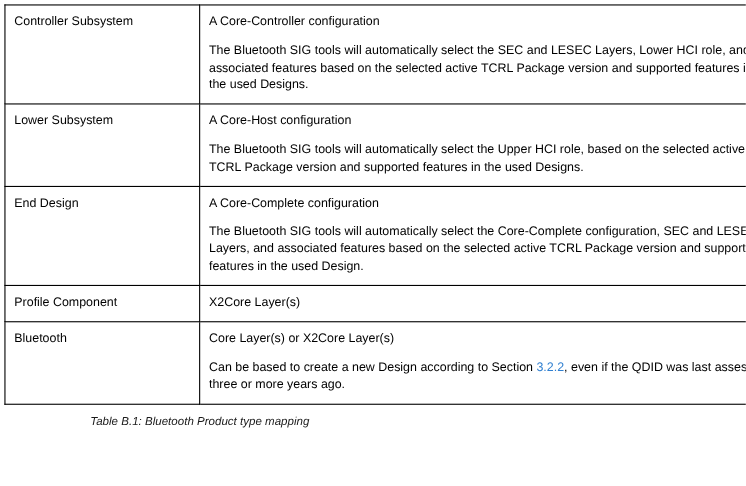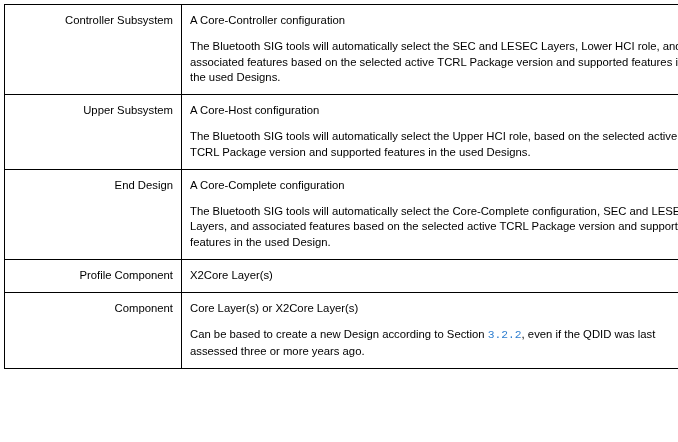--- a/index.html
+++ b/index.html
@@ -29,34 +29,32 @@
   }
   table.mapping td {
     border: 1px solid #000000;
     vertical-align: top;
     padding: 8px 8px 9px 8px;
     font-size: 11.3px;
     line-height: 1.35;
   }
   td.col-type {
     width: 160px;
-    text-align: right;
   }
   td.col-desc {
     width: 511px;
   }
   .desc-line {
     margin: 0;
   }
   .desc-line + .desc-line {
     margin-top: 11px;
   }
   .link {
     color: #2f7fd0;
-    font-family: Liberation Mono, monospace;
   }
   .caption {
     margin: 9px 0 0 78px;
     font-size: 10.5px;
     font-style: italic;
     color: #1a1a1a;
   }
 </style>
 </head>
 <body>
@@ -71,21 +69,21 @@
           <div class="desc-line">Controller Subsystem</div>
         </td>
         <td class="col-desc">
           <div class="desc-line">A Core-Controller configuration</div>
           <div class="desc-line">The Bluetooth SIG tools will automatically select the SEC and LESEC Layers, Lower HCI role, and associated features based on the selected active TCRL Package version and supported features in the used Designs.</div>
         </td>
       </tr>
 
       <tr>
         <td class="col-type">
-          <div class="desc-line">Upper Subsystem</div>
+          <div class="desc-line">Lower Subsystem</div>
         </td>
         <td class="col-desc">
           <div class="desc-line">A Core-Host configuration</div>
           <div class="desc-line">The Bluetooth SIG tools will automatically select the Upper HCI role, based on the selected active TCRL Package version and supported features in the used Designs.</div>
         </td>
       </tr>
 
       <tr>
         <td class="col-type">
           <div class="desc-line">End Design</div>
@@ -100,25 +98,26 @@
         <td class="col-type">
           <div class="desc-line">Profile Component</div>
         </td>
         <td class="col-desc">
           <div class="desc-line">X2Core Layer(s)</div>
         </td>
       </tr>
 
       <tr>
         <td class="col-type">
-          <div class="desc-line">Component</div>
+          <div class="desc-line">Bluetooth</div>
         </td>
         <td class="col-desc">
           <div class="desc-line">Core Layer(s) or X2Core Layer(s)</div>
           <div class="desc-line"><span>Can be based to create a new Design according to Section </span><span class="link">3.2.2</span><span>, even if the QDID was last assessed three or more years ago.</span></div>
         </td>
       </tr>
 
     </tbody>
   </table>
 
+  <div class="caption">Table B.1: Bluetooth Product type mapping</div>
 
 </div>
 
 </body></html>

